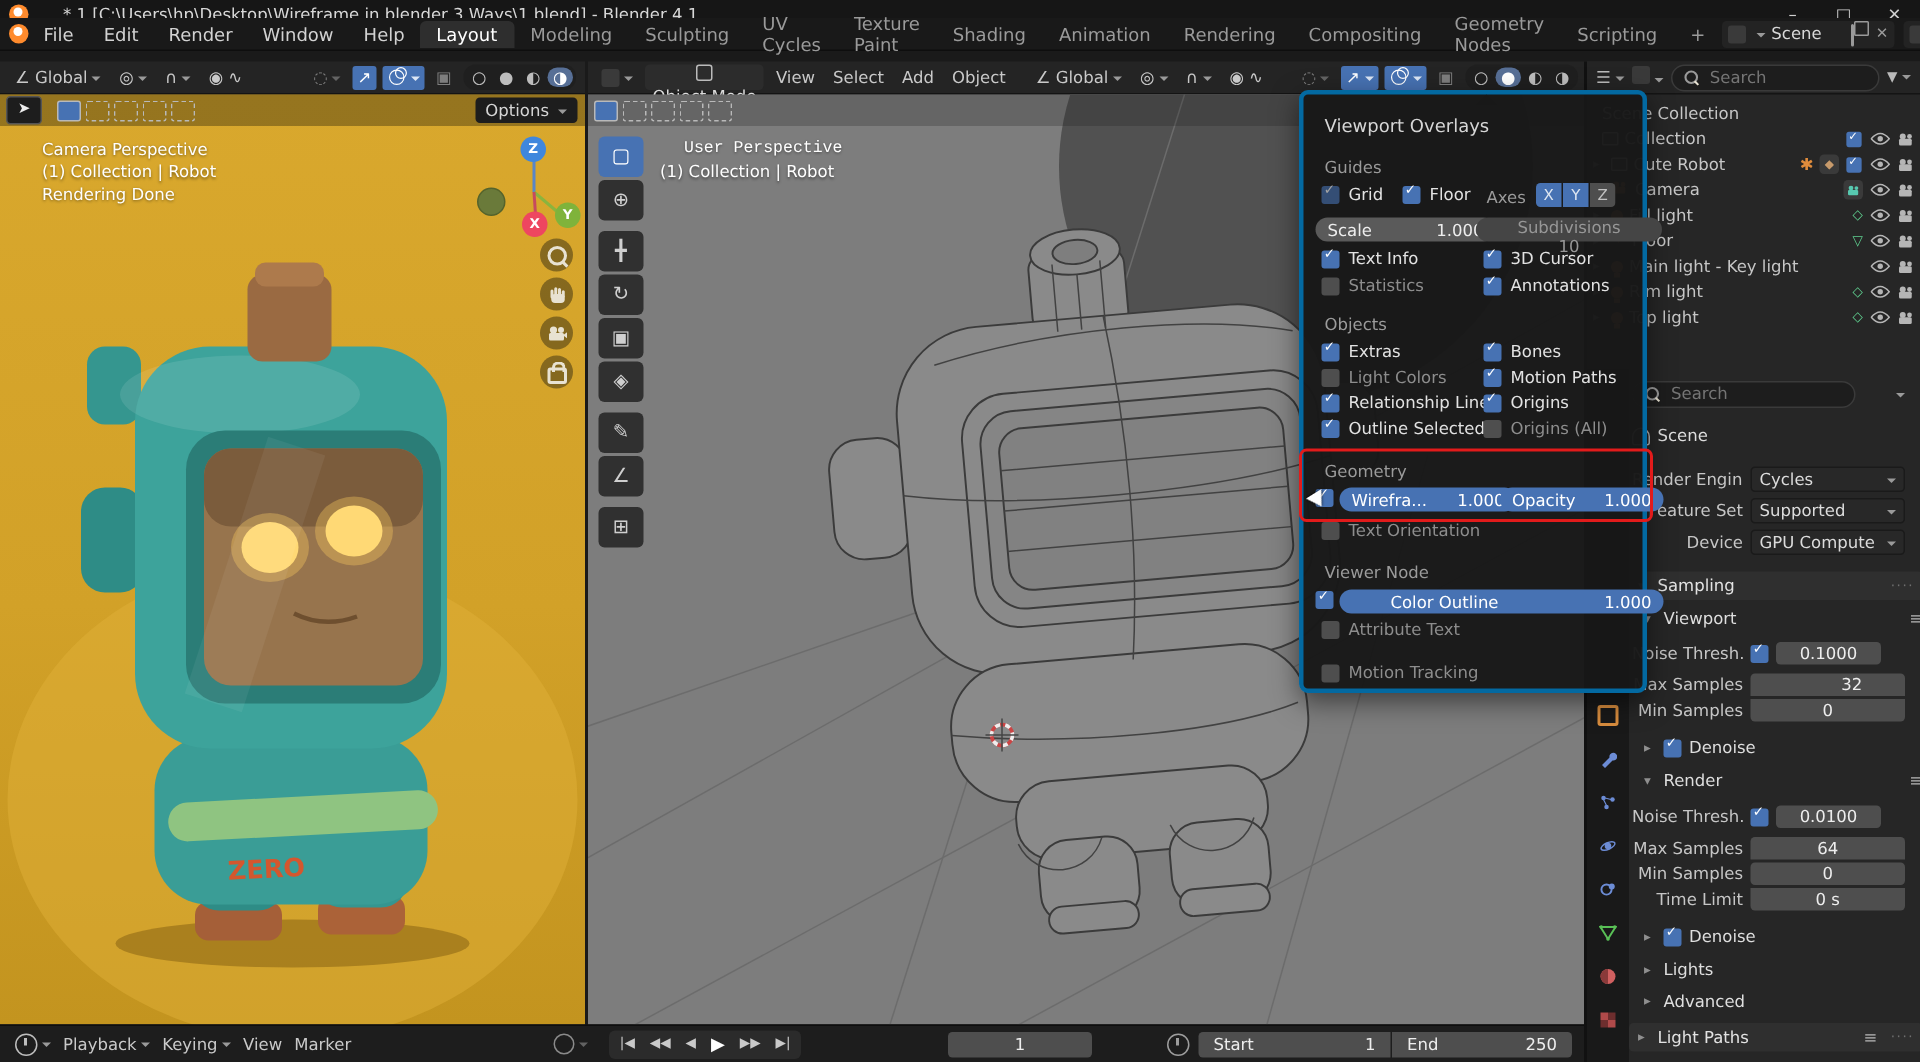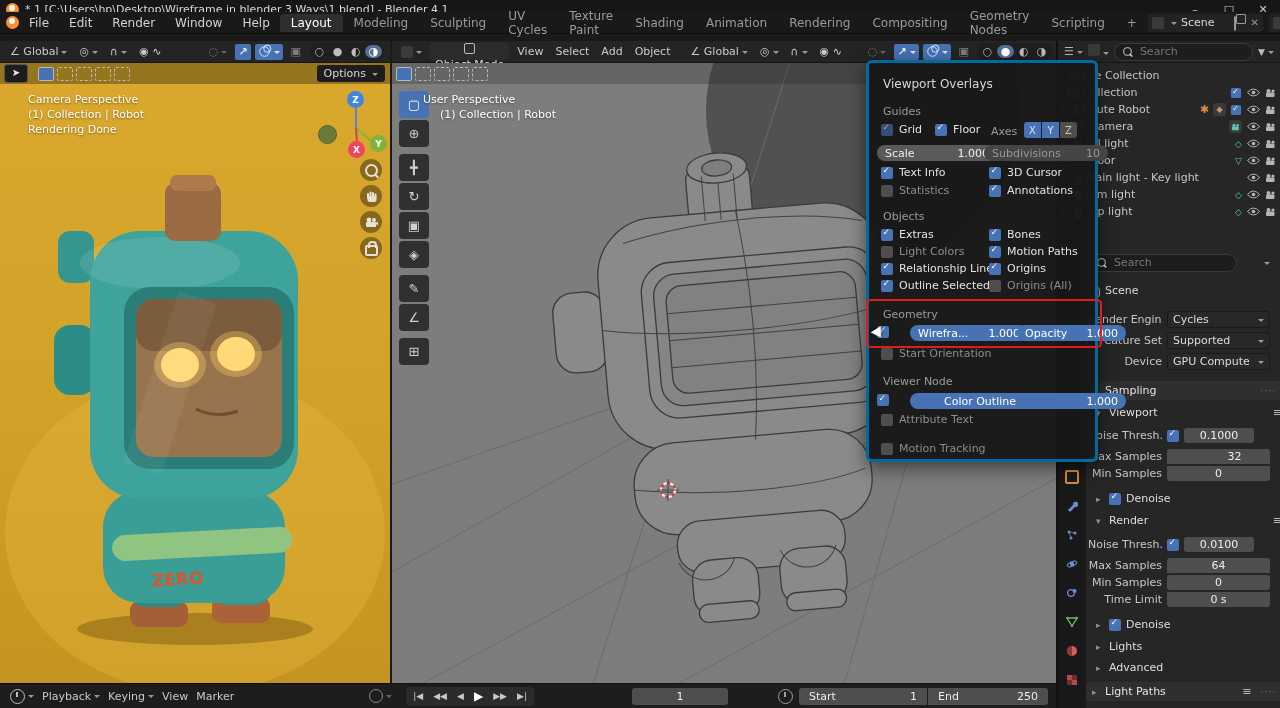--- a/index.html
+++ b/index.html
@@ -3,21 +3,21 @@
 <meta charset="utf-8">
 <style>
   html,body{margin:0;padding:0;background:#000;}
   #app{position:relative;width:1280px;height:708px;overflow:hidden;background:#1a1a1a;
        font-family:"DejaVu Sans","Liberation Sans",sans-serif;font-size:11px;color:#cfcfcf;}
   .abs{position:absolute;}
   .nw{white-space:nowrap;}
   .row{display:flex;align-items:center;}
   
   #titlebar{left:0;top:0;width:1280px;height:19px;background:#161616;display:flex;align-items:center;}
-  #titlebar .title{color:#d8d8d8;font-size:11px;margin-left:6px;}
+  #titlebar .title{color:#d8d8d8;font-size:11px;margin-left:23px;}
   .blogo{width:13px;height:13px;border-radius:50%;background:#ff8b2d;position:relative;flex:none;margin-left:6px;}
   .blogo::after{content:"";position:absolute;left:3px;top:2px;width:6px;height:6px;border-radius:50%;background:#fff;}
   .wbtn{width:34px;height:19px;display:flex;align-items:center;justify-content:center;color:#cfcfcf;font-size:11px;}
   
   #menubar{left:0;top:12px;width:1280px;height:22px;background:#191919;display:flex;align-items:center;border-bottom:1px solid #0e0e0e;box-sizing:border-box;}
   .menu{padding:0 10px;color:#d2d2d2;font-size:12px;}
   .wtab{padding:2px 11px;color:#9a9a9a;font-size:12px;border-radius:4px 4px 0 0;}
   .wtab.active{background:#2e2e2e;color:#fff;}
   .selector{height:18px;background:#232323;border-radius:3px;display:flex;align-items:center;padding:0 4px;gap:4px;}
   .selector .val{color:#d8d8d8;font-size:11px;}
@@ -57,23 +57,23 @@
   #popup{left:866px;top:60px;width:232px;height:402px;background:rgba(24,24,24,.97);border:3px solid #0369a1;border-radius:6px;box-shadow:0 6px 18px rgba(0,0,0,.5);z-index:30;box-sizing:border-box;}
   #popup .notch{position:absolute;left:115px;top:-7px;width:0;height:0;border:7px solid transparent;border-bottom-color:#181818;}
   .sect{color:#9b9b9b;font-size:11px;}
   .oitem{display:flex;align-items:center;gap:6px;color:#e2e2e2;font-size:11px;}
   .oitem.off{color:#8d8d8d;}
   .chk{width:12px;height:12px;border-radius:2px;background:#4e4e4e;flex:none;position:relative;box-sizing:border-box;}
   .chk.on{background:#4772b3;}
   .chk.on::after{content:"✓";position:absolute;left:1.5px;top:-1.5px;color:#fff;font-size:9px;font-weight:bold;}
   .chk.dm{opacity:.6;}
   .slider{height:16px;border-radius:8px;display:flex;align-items:center;justify-content:space-between;padding:0 8px;font-size:11px;}
-  .slider.blue{background:#4772b3;color:#fff;margin-left:17px;}
+  .slider.blue{background:#4772b3;color:#fff;}
   .slider.gray{background:#5a5a5a;color:#ededed;}
-  .slider.dis{background:#454545;color:#979797;}
+  .slider.dis{background:#454545;color:#979797;flex-direction:column;}
   .axseg{width:17px;height:16px;display:flex;align-items:center;justify-content:center;font-size:10px;color:#dfe7f2;background:#4772b3;}
   .axseg.off{background:#4e4e4e;color:#c2c2c2;}
   #redbox{left:866px;top:299px;width:236px;height:49px;border:2.5px solid #e21b1b;border-radius:5px;z-index:40;box-sizing:border-box;}
   .cursorA{width:0;height:0;border:6px solid transparent;border-top:10px solid #fff;transform:rotate(-32deg);filter:drop-shadow(0 0 1px #000);z-index:50;}
   
   #outliner{left:1056px;top:41px;width:224px;height:205px;background:#262626;border-left:2px solid #111;box-sizing:border-box;}
   #outhdr{height:22px;background:#242424;border-bottom:1px solid #141414;display:flex;align-items:center;gap:5px;padding:0 6px;box-sizing:border-box;}
   .srch{background:#1d1d1d;border:1px solid #3a3a3a;border-radius:9px;height:16px;display:flex;align-items:center;gap:4px;padding:0 6px;flex:1;}
   .srch input{background:transparent;border:none;outline:none;color:#cfcfcf;font-size:11px;width:70px;font-family:inherit;}
   .orow{position:absolute;left:4px;height:17px;display:flex;align-items:center;gap:4px;width:216px;}
@@ -384,21 +384,21 @@
           <span>✎</span>
         </div>
       <div class="tbtn">
           <span>∠</span>
         </div>
       <div style="height:5px"></div>
       <div class="tbtn">
           <span>⊞</span>
         </div>
     </div>
-    <div class="abs vptext" style="left:31px;top:30px;">User Perspective</div>
+    <div class="abs vptext" style="left:64px;top:30px;font-family:Liberation Mono, monospace;">User Perspective</div>
     <div class="abs vptext" style="left:48px;top:45px;">(1) Collection | Robot</div>
   </div>
 
   <div id="popup" class="abs">
     <div class="notch"></div>
     <div class="abs" style="left:14px;top:14px;color:#d6d6d6;font-size:12px;">Viewport Overlays</div>
 
     <div class="abs sect" style="left:14px;top:42px;">Guides</div>
     <div class="oitem abs" style="left:12px;top:60px;">
         <span class="chk on dm"></span>
@@ -480,21 +480,21 @@
     <div class="slider blue abs" style="left:24px;top:262px;width:102px;">
       <span>Wirefra...</span>
         <span>1.000</span>
     </div>
     <div class="slider blue abs" style="left:131px;top:262px;width:93px;">
       <span>Opacity</span>
         <span>1.000</span>
     </div>
     <div class="oitem off abs" style="left:12px;top:284px;">
         <span class="chk"></span>
-        <span>Start Orientation</span>
+        <span>Text Orientation</span>
       </div>
 
     <div class="abs sect" style="left:14px;top:312px;">Viewer Node</div>
     <div class="oitem abs" style="left:8px;top:331px;">
         <span class="chk on"></span>
       </div>
     <div class="slider blue abs" style="left:24px;top:330px;width:200px;">
       <span style="margin-left:26px;">Color Outline</span>
         <span>1.000</span>
     </div>

